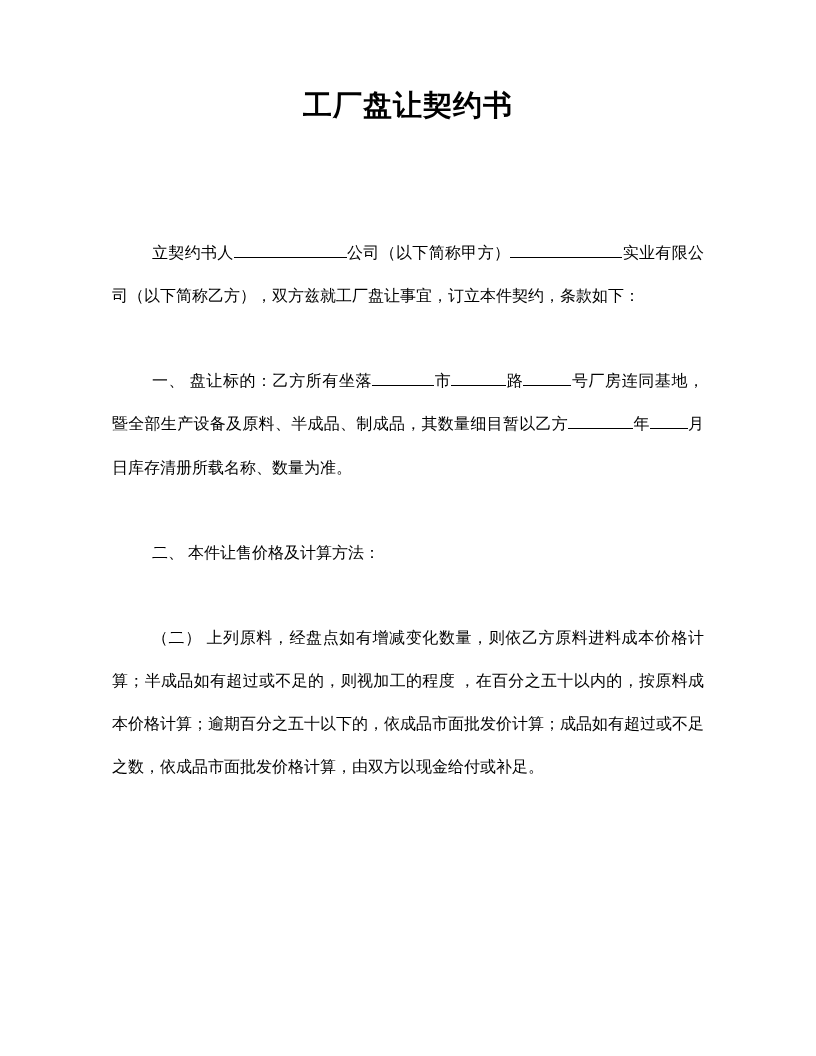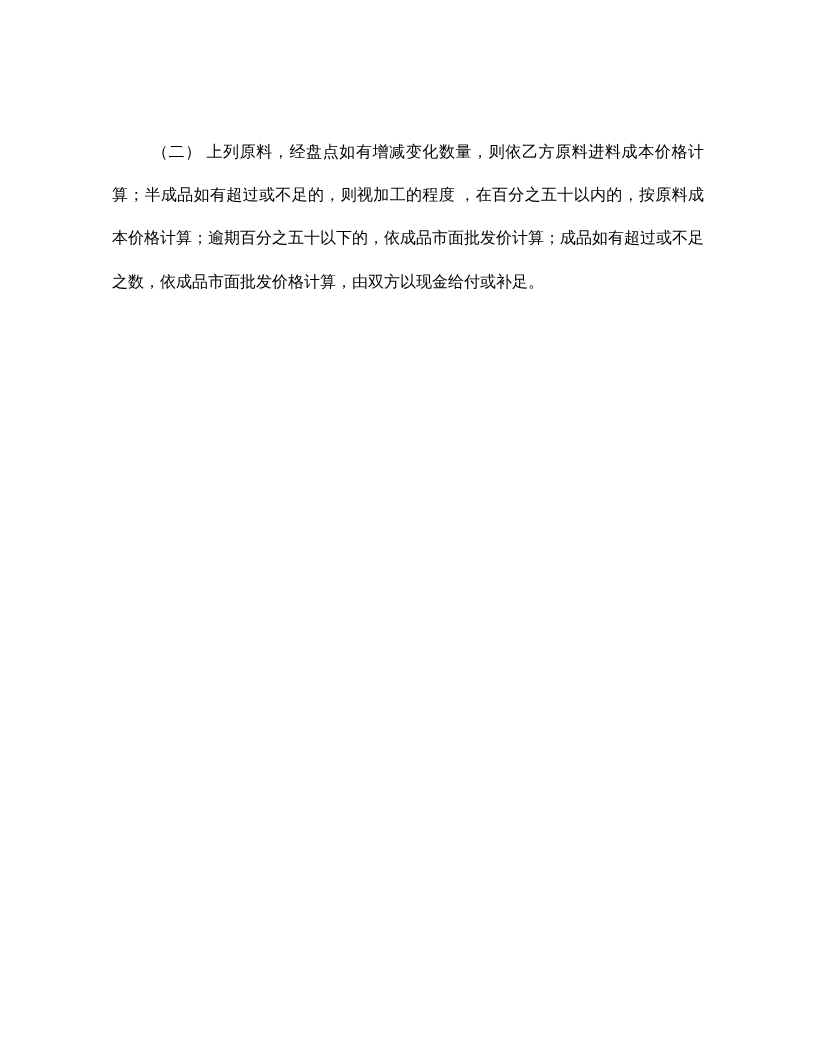--- a/index.html
+++ b/index.html
@@ -41,20 +41,24 @@
     border-bottom: 1px solid #000000;
     height: 1em;
     vertical-align: baseline;
   }
 </style>
 </head>
 <body>
 
 <div class="page">
 
+  <h1 class="title">工厂盘让契约书</h1>
 
+  <p class="para first"><span>立契约书人</span><span class="blank" style="width:113px"></span><span>公司（以下简称甲方）</span><span class="blank" style="width:112px"></span><span>实业有限公司（以下简称乙方），双方兹就工厂盘让事宜，订立本件契约，条款如下：</span></p>
 
+  <p class="para"><span>一、 盘让标的：乙方所有坐落</span><span class="blank" style="width:62px"></span><span>市</span><span class="blank" style="width:55px"></span><span>路</span><span class="blank" style="width:48px"></span><span>号厂房连同基地，暨全部生产设备及原料、半成品、制成品，其数量细目暂以乙方</span><span class="blank" style="width:65px"></span><span>年</span><span class="blank" style="width:38px"></span><span>月日库存清册所载名称、数量为准。</span></p>
 
+  <p class="para"><span>二、 本件让售价格及计算方法：</span></p>
 
 
   <p class="para"><span>（二） 上列原料，经盘点如有增减变化数量，则依乙方原料进料成本价格计算；半成品如有超过或不足的，则视加工的程度 ，在百分之五十以内的，按原料成本价格计算；逾期百分之五十以下的，依成品市面批发价计算；成品如有超过或不足之数，依成品市面批发价格计算，由双方以现金给付或补足。</span></p>
 
 </div>
 
 </body></html>

